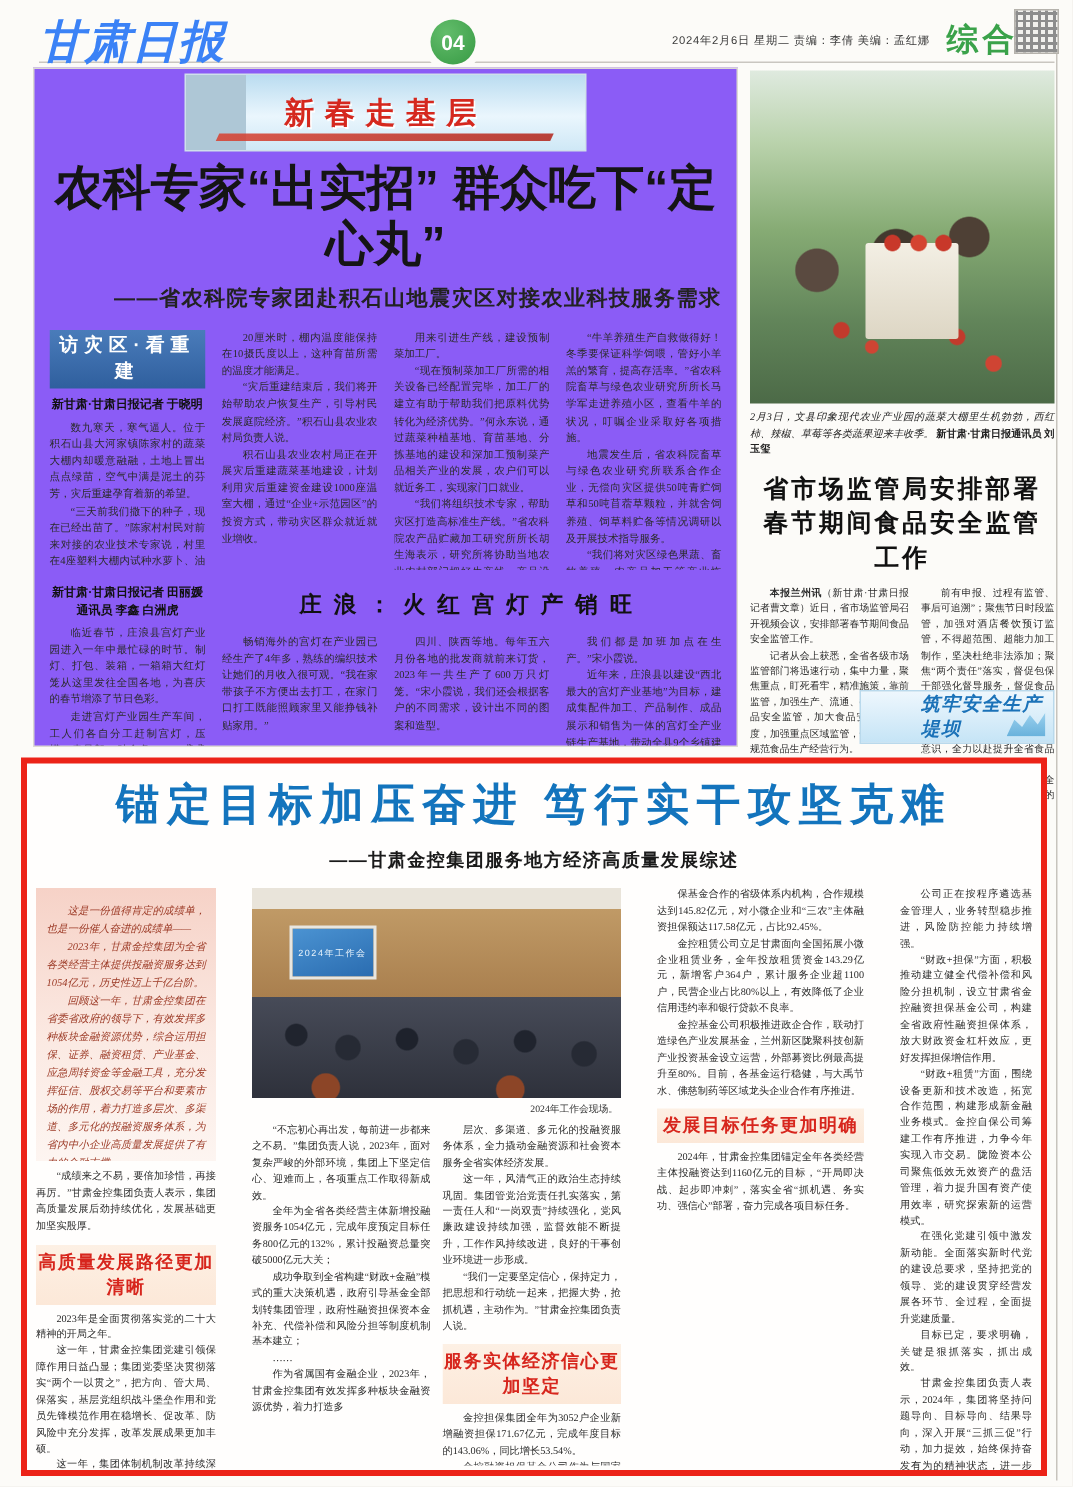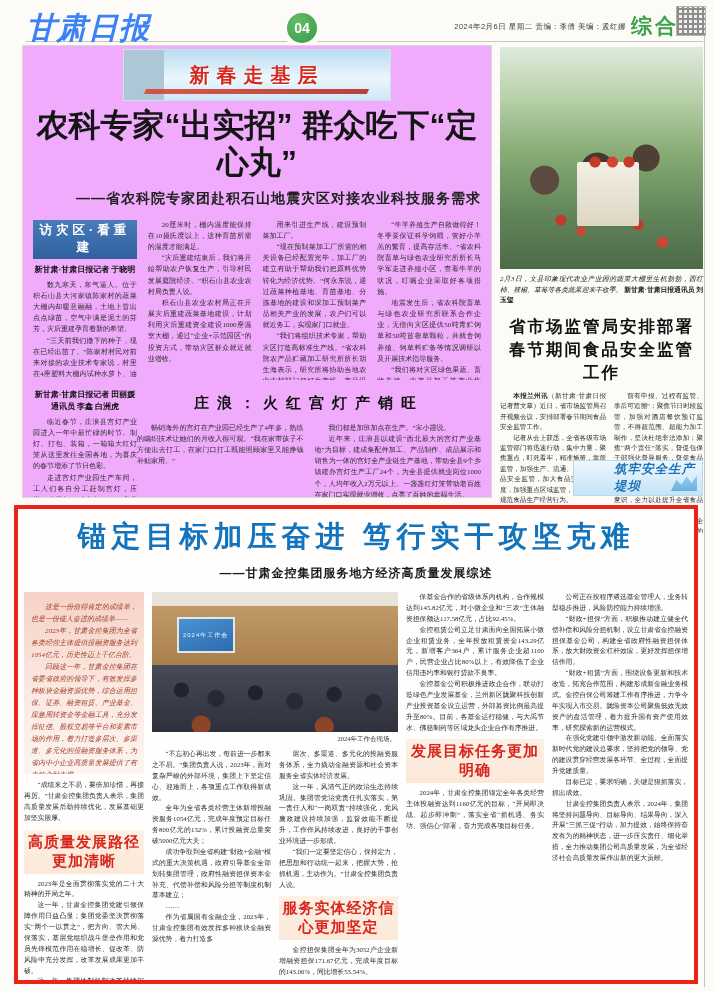--- a/index.html
+++ b/index.html
@@ -7,50 +7,50 @@
   .page { position:relative; width:715px; height:991px; background:#fcfbf8; margin:0 auto; overflow:hidden; }
   .page-edge { position:absolute; right:10px; top:30px; bottom:4px; width:1px; background:#c7c4bd; }
 
   
   .masthead { position:absolute; left:26px; top:8px; font-family:"DejaVu Serif","Liberation Serif",serif;
     font-style:italic; font-weight:bold; font-size:30px; color:#3b82f6; letter-spacing:1px; }
   .head-rule { position:absolute; left:26px; top:41px; width:677px; height:1px; background:#c9c6c0; }
   .page-badge { position:absolute; left:287px; top:13px; width:30px; height:30px; border-radius:50%;
     background:radial-gradient(circle at 35% 30%, #63bd6b, #379a44); color:#fff; font-weight:bold;
     font-size:14px; display:flex; align-items:center; justify-content:center; box-shadow:0 0 0 5px #fcfbf8; }
-  .dateline { position:absolute; left:448px; top:22px; width:178px; font-size:7.5px; color:#3c3c3c; text-align:right; letter-spacing:.5px; }
+  .dateline { position:absolute; left:448px; top:22px; width:178px; font-size:7.5px; color:#3c3c3c; letter-spacing:.5px; }
   .section-label { position:absolute; left:631px; top:12px; font-size:21px; font-weight:bold; color:#3aa24a; letter-spacing:3px; }
   .qr { position:absolute; left:676px; top:6px; width:30px; height:30px; border:1px solid #b5b2ac;
     background:
       repeating-linear-gradient(0deg,#8d8d8d 0 2px, transparent 2px 5px),
       repeating-linear-gradient(90deg,#8d8d8d 0 2px, #f2f1ee 2px 5px); }
 
   
-  .pkg-left { position:absolute; left:22px; top:45px; width:470px; height:453px; border:1px solid #dcd9d2; background:#f0abfc; padding:0 10px; overflow:hidden; }
+  .pkg-left { position:absolute; left:22px; top:45px; width:470px; height:453px; border:1px solid #dcd9d2; background:#8b5cf6; padding:0 10px; overflow:hidden; }
   .banner-spring { position:relative; width:268px; height:52px; margin:3px auto 2px;
     background:
       linear-gradient(90deg,#aec7d6 0 15%, rgba(255,255,255,0) 15%),
       linear-gradient(180deg,#badcf0 0%, #eaf6fd 55%, #cfe8f6 100%);
     border:1px solid #cfe0ea; display:flex; align-items:center; justify-content:center; }
   .banner-spring:after { content:""; position:absolute; left:8%; bottom:6px; width:84%; height:5px;
     background:linear-gradient(90deg,#d8402f,#b22318); transform:skewX(-25deg); opacity:.85; }
   .banner-spring-text { font-size:20px; font-weight:bold; color:#d5281e; letter-spacing:7px;
     text-shadow:1px 1px 0 #fff; font-family:"Liberation Serif","DejaVu Serif",serif; }
   .a1-headline { margin-top:6px; text-align:center; font-size:32px; font-weight:bold; color:#151515; letter-spacing:0; line-height:1.15; }
   .a1-subhead { margin-top:9px; text-align:right; font-size:14px; font-weight:bold; color:#222; letter-spacing:1px; }
   .a1-cols { display:flex; gap:11px; margin-top:12px; height:160px; overflow:hidden; }
   .col { flex:1; overflow:hidden; }
   .bp { font-size:7px; line-height:1.6; color:#2b2b2b; text-align:justify; text-indent:2em;
     font-family:"Liberation Serif","DejaVu Serif",serif; }
   .tag-box { background:linear-gradient(180deg,#4a7cba,#2f5f9e); color:#fff; font-size:12.5px; font-weight:bold;
     text-align:center; letter-spacing:4px; padding:2px 0 3px; margin-bottom:5px; }
   .byline { font-size:8px; font-weight:bold; text-align:center; color:#111; margin:3px 0 5px;
     font-family:"Liberation Serif","DejaVu Serif",serif; }
 
-  .zl-band { display:flex; margin-top:6px; height:126px; overflow:hidden; }
+  .zl-band { display:flex; gap:11px; margin-top:6px; height:126px; overflow:hidden; }
   .zl-col1 { width:104px; overflow:hidden; }
   .zl-right { flex:1; }
   .zl-headline { text-align:center; font-size:15px; font-weight:bold; color:#111; letter-spacing:8px; margin:8px 0 10px; }
   .zl-cols { display:flex; gap:11px; height:76px; overflow:hidden; }
 
   
   .region-right { position:absolute; left:500px; top:47px; width:203px; height:451px; }
   .photo-greenhouse { position:relative; width:100%; height:222px; overflow:hidden;
     background:
       radial-gradient(circle at 30% 78%, #c23a2c 5px, transparent 6px),
@@ -79,21 +79,21 @@
     background:linear-gradient(180deg,#eef7fd,#c5e4f6); border:1px solid #b9d9ec;
     display:flex; align-items:center; justify-content:center;padding-left:40px; }
   .banner-safety:after { content:""; position:absolute; right:5px; bottom:4px; width:26px; height:16px;
     background:linear-gradient(180deg,#7fc3e8,#3f9bd0); clip-path:polygon(0 100%,20% 30%,40% 60%,60% 10%,80% 50%,100% 0,100% 100%); opacity:.7; }
   .banner-safety-text { font-size:12.5px; font-weight:bold; color:#1b72b8; letter-spacing:1px; font-style:italic; }
 
   
   .box-bottom { position:absolute; left:14px; top:505px; width:684px; height:479px; border:4px solid #ec2318; background:#fffefd; padding:8px 6px 6px; overflow:hidden; }
   .a4-headline { text-align:center; font-size:29px; font-weight:bold; color:#1374bd; letter-spacing:5px; }
   .a4-subhead { text-align:center; font-size:12px; font-weight:bold; color:#1a1a1a; margin-top:8px; letter-spacing:1px; }
-  .a4-cols { display:flex; gap:8px; margin-top:10px; height:396px; overflow:hidden; }
+  .a4-cols { display:flex; gap:24px; margin-top:10px; height:396px; overflow:hidden; }
   .a4-c1 { width:120px; overflow:hidden; }
   .a4-mid { width:246px; }
   .a4-c4 { width:138px; overflow:hidden; }
   .a4-c5 { flex:1; overflow:hidden; }
   .intro-box { background:linear-gradient(180deg,#f6d2c7 0%, #fbe9e2 55%, #fdf5f1 100%);
     padding:9px 7px; height:182px; overflow:hidden; margin-bottom:6px; }
   .intro-p { font-size:7px; line-height:1.72; color:#9c3a26; font-style:italic; text-indent:2em; text-align:justify;
     font-family:"Liberation Serif","DejaVu Serif",serif; }
   .photo-meeting { position:relative; width:100%; height:140px; overflow:hidden;
     background:
@@ -108,21 +108,21 @@
       linear-gradient(180deg,#e9e4da 0%, #e9e4da 10%, #c09a66 10%, #a97f4e 52%, #474b58 52%, #2e313b 100%); }
   .screen { position:absolute; left:10%; top:18%; width:58px; height:36px;
     background:linear-gradient(160deg,#4b93d2,#2a6cb0); border:2px solid #e8e6e0; }
   .screen-text { color:#eaf4fc; font-size:6px; text-align:center; margin-top:12px; letter-spacing:1px; }
   .a4-photo-caption { font-size:6.5px; color:#333; text-align:right; margin:3px 2px 5px 0;
     font-family:"Liberation Serif","DejaVu Serif",serif; }
   .a4-mid-cols { display:flex; gap:8px; height:228px; overflow:hidden; }
   .a4-mc { flex:1; overflow:hidden; }
   .bp68 { font-size:6.8px; line-height:1.6; color:#2b2b2b; text-align:justify; text-indent:2em;
     font-family:"Liberation Serif","DejaVu Serif",serif; }
-  .subhead-red { text-align:center; font-size:15px; font-weight:bold; color:#d7261d;
+  .subhead-red { text-align:center; font-size:12px; font-weight:bold; color:#d7261d;
     background:linear-gradient(180deg,#fdf0e4,#fce8d8); padding:3px 0; margin:6px 0 5px; letter-spacing:1px; }
 </style>
 </head>
 <body>
 
 <div class="page">
   <div class="page-edge"></div>
 
   <div class="head-rule"></div>
   <div class="masthead">甘肃日报</div>
@@ -169,20 +169,24 @@
         <div class="byline" style="margin-top:-4px">通讯员 李鑫 白洲虎</div>
         <p class="bp">临近春节，庄浪县宫灯产业园进入一年中最忙碌的时节。制灯、打包、装箱，一箱箱大红灯笼从这里发往全国各地，为喜庆的春节增添了节日色彩。</p>
         <p class="bp">走进宫灯产业园生产车间，工人们各自分工赶制宫灯，压模、串骨架、贴金条……一盏盏红彤彤的大红灯笼在人们的巧手中渐渐完成。</p>
 
       </div>
       <div class="zl-right">
         <div class="zl-headline">庄浪：火红宫灯产销旺</div>
         <div class="zl-cols">
           <div class="col">
             <p class="bp">畅销海外的宫灯在产业园已经生产了4年多，熟练的编织技术让她们的月收入很可观。“我在家带孩子不方便出去打工，在家门口打工既能照顾家里又能挣钱补贴家用。”</p>
+
+          </div>
+          <div class="col">
+            <p class="bp">四川、陕西等地。每年五六月份各地的批发商就前来订货，2023年一共生产了600万只灯笼。“宋小霞说，我们还会根据客户的不同需求，设计出不同的图案和造型。</p>
 
           </div>
           <div class="col">
             <p class="bp">我们都是加班加点在生产。”宋小霞说。</p>
             <p class="bp">近年来，庄浪县以建设“西北最大的宫灯产业基地”为目标，建成集配件加工、产品制作、成品展示和销售为一体的宫灯全产业链生产基地，带动全县9个乡镇建办宫灯生产工厂24个，为全县提供就业岗位1000个，人均年收入2万元以上。一盏盏红灯笼带动老百姓在家门口实现就业增收，点亮了百姓的幸福生活。</p>
           </div>
         </div>
       </div>
     </div>
   </div>

